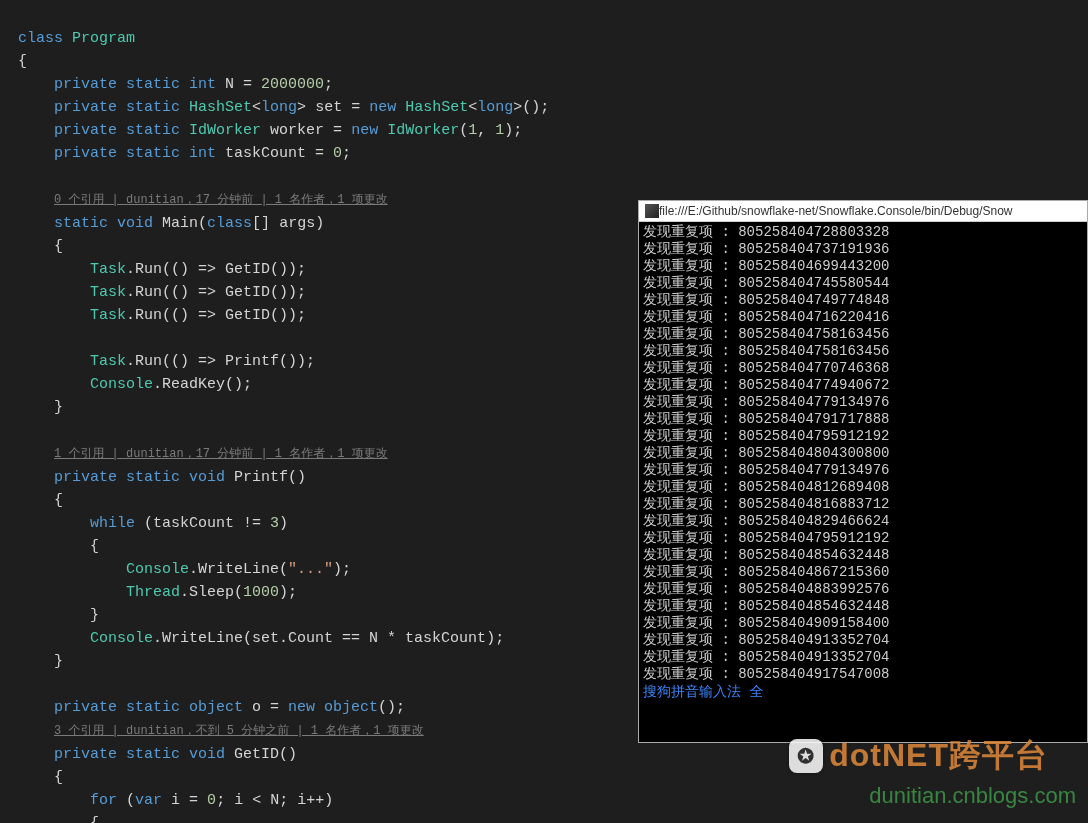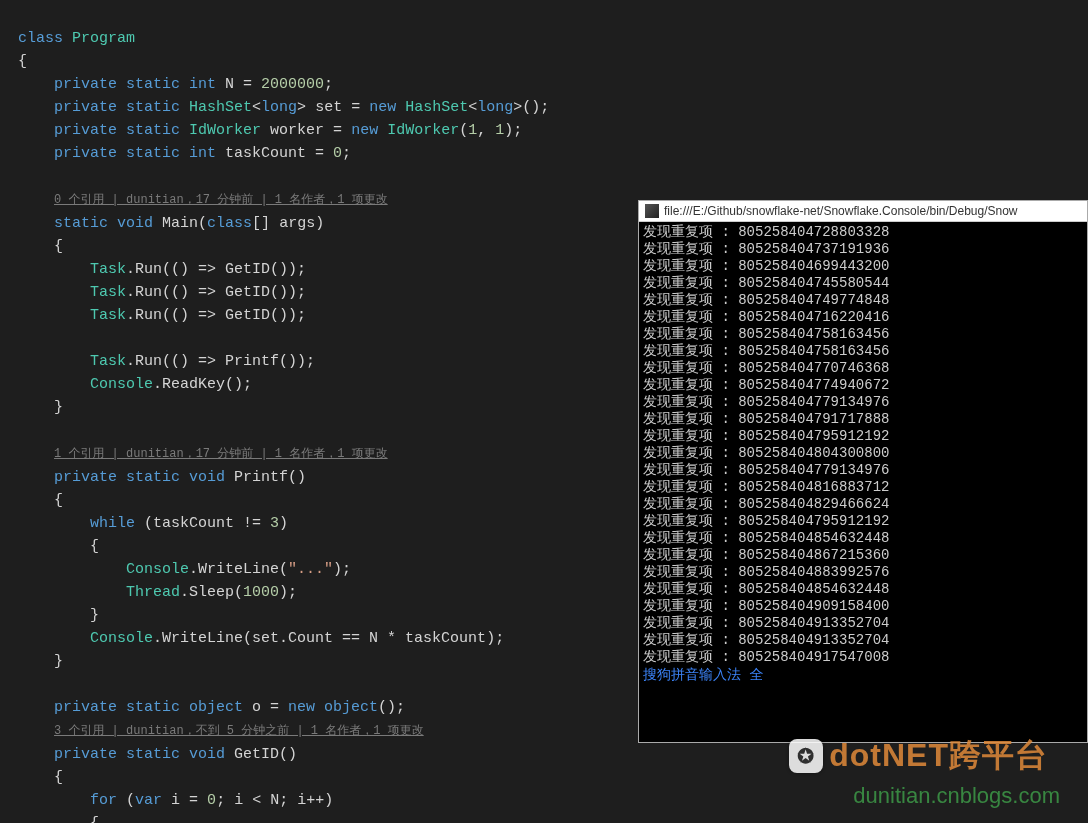--- a/index.html
+++ b/index.html
@@ -32,21 +32,20 @@
     border: 1px solid #aaa;
   }
   .consolewin-title {
     background: #fff;
     padding: 3px 6px;
     font-size: 12px;
     font-family: Tahoma, sans-serif;
     color: #333;
     display: flex;
     align-items: center;
-    gap: 5px;
     border-bottom: 1px solid #ccc;
   }
   .console-icon {
     width: 14px; height: 14px;
     background: linear-gradient(135deg,#555,#222);
     display: inline-block;
   }
   .consolewin-body {
     background: #000;
     color: #ccc;
@@ -77,21 +76,21 @@
     gap:6px;
   }
   .wm-ico {
     width: 34px; height:34px; background:#fff; border-radius:8px;
     display:flex;align-items:center;justify-content:center;
     font-size:20px;color:#333;
     box-shadow:0 0 4px rgba(0,0,0,.4);
   }
   .watermark2 {
     position: absolute;
-    right: 28px;
+    right: 12px;
     bottom: 14px;
     font-size: 22px;
     font-family: Arial, sans-serif;
     color: #3fa14a;
     opacity: 0.8;
     margin-top: 24px;
   }
 </style>
 </head>
 <body>
@@ -149,20 +148,21 @@
       <div class="row">发现重复项 : 805258404716220416</div>
       <div class="row">发现重复项 : 805258404758163456</div>
       <div class="row">发现重复项 : 805258404758163456</div>
       <div class="row">发现重复项 : 805258404770746368</div>
       <div class="row">发现重复项 : 805258404774940672</div>
       <div class="row">发现重复项 : 805258404779134976</div>
       <div class="row">发现重复项 : 805258404791717888</div>
       <div class="row">发现重复项 : 805258404795912192</div>
       <div class="row">发现重复项 : 805258404804300800</div>
       <div class="row">发现重复项 : 805258404779134976</div>
+      <div class="row">发现重复项 : 805258404812689408</div>
       <div class="row">发现重复项 : 805258404816883712</div>
       <div class="row">发现重复项 : 805258404829466624</div>
       <div class="row">发现重复项 : 805258404795912192</div>
       <div class="row">发现重复项 : 805258404854632448</div>
       <div class="row">发现重复项 : 805258404867215360</div>
       <div class="row">发现重复项 : 805258404883992576</div>
       <div class="row">发现重复项 : 805258404854632448</div>
       <div class="row">发现重复项 : 805258404909158400</div>
       <div class="row">发现重复项 : 805258404913352704</div>
       <div class="row">发现重复项 : 805258404913352704</div>

